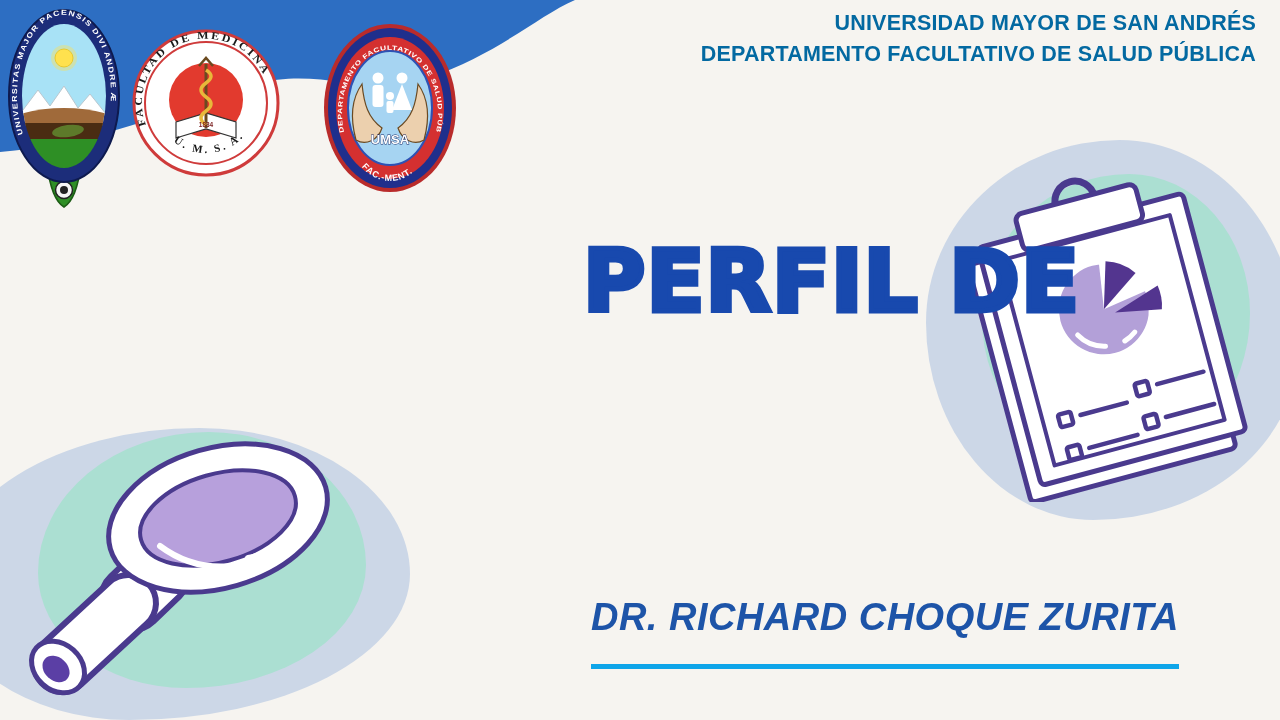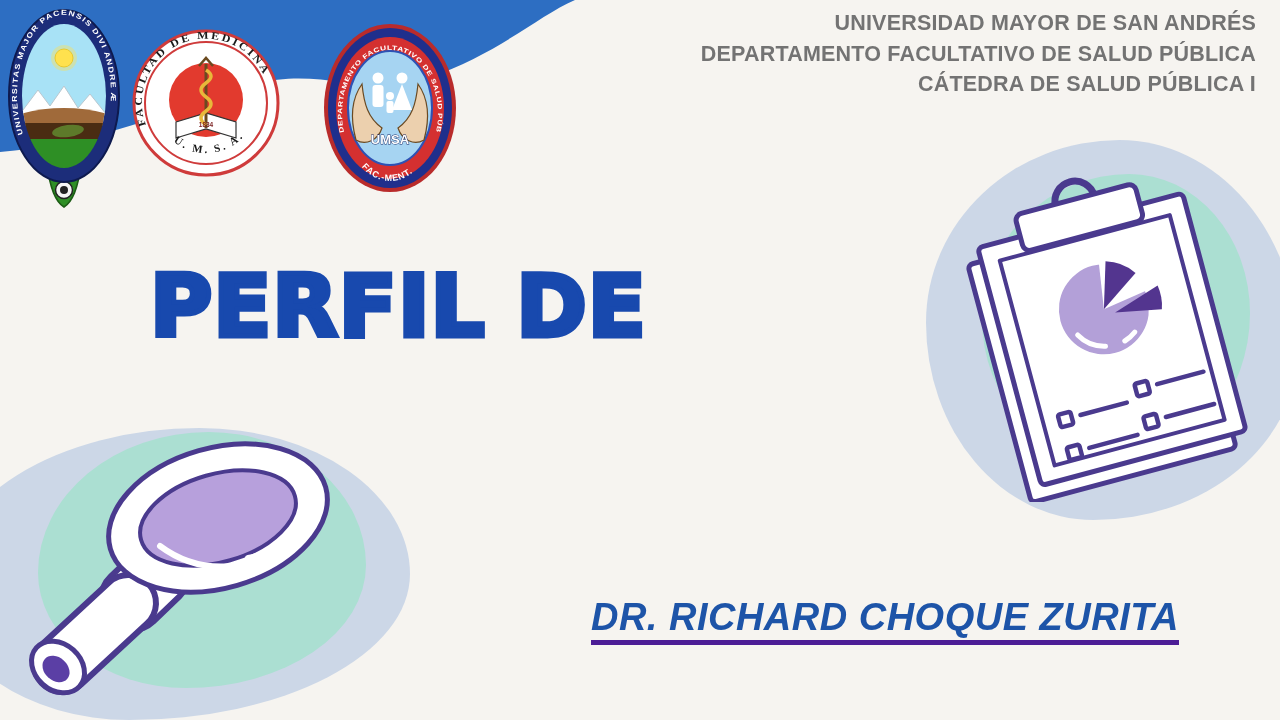--- a/index.html
+++ b/index.html
@@ -17,32 +17,32 @@
   #blob-right-blue{left:926px;top:140px;width:372px;height:380px;background:#ccd7e7;
     border-radius:52% 48% 55% 45% / 48% 55% 45% 52%;}
   #blob-right-teal{left:982px;top:174px;width:268px;height:290px;background:#abdfd2;
     border-radius:55% 45% 50% 50% / 50% 48% 52% 50%;}
   #blob-left-blue{left:-58px;top:428px;width:468px;height:292px;background:#ccd7e7;
     border-radius:55% 45% 60% 40% / 55% 50% 50% 45%;}
   #blob-left-teal{left:38px;top:432px;width:328px;height:256px;background:#abdfd2;
     border-radius:52% 48% 55% 45% / 55% 52% 48% 45%;}
 
   
-  #header{right:24px;top:8px;text-align:right;color:#737373;
+  #header{right:24px;top:8px;text-align:right;color:#0369a1;
     font-size:21.5px;font-weight:bold;line-height:1.42;letter-spacing:0.2px;}
 
   
-  #title{left:150px;top:240px;width:930px;text-align:left;color:#1849ae;
+  #title{left:150px;top:240px;width:930px;text-align:right;color:#1849ae;
     font-family:"DejaVu Sans",sans-serif;font-weight:800;font-size:85px;
-    line-height:0.98;letter-spacing:1px;margin-top:25px;-webkit-text-stroke:5px #1849ae;}
+    line-height:0.98;letter-spacing:1px;-webkit-text-stroke:5px #1849ae;}
 
   
   #author{left:545px;top:596px;width:680px;text-align:center;color:#1d54a8;
     font-size:38px;font-weight:bold;font-style:italic;letter-spacing:0.5px;}
-  #author .underline{border-bottom:5px solid #4c1d95;padding-bottom:1px;display:inline-block;text-align:center;}
+  #author .underline{border-bottom:5px solid #0ea5e9;padding-bottom:25px;display:inline-block;text-align:center;}
 
   svg text{font-family:"Liberation Sans",sans-serif;}
   .seal-serif{font-family:"Liberation Serif",serif;}
 </style>
 </head>
 <body>
 
 <div id="slide">
 
   <div class="blob" id="blob-right-blue"></div>
@@ -124,21 +124,20 @@
     </text>
     <path id="l3bot" d="M38,140 A42,54 0 0 0 102,140" fill="none"></path>
     <text font-size="9" font-weight="bold" fill="#ffffff" letter-spacing="1">
       <textPath href="#l3bot" textLength="58" startOffset="6">FAC.-MENT.</textPath>
     </text>
   </svg>
 
   <div id="header" class="abs">
     <div>UNIVERSIDAD MAYOR DE SAN ANDRÉS</div>
     <div>DEPARTAMENTO FACULTATIVO DE SALUD PÚBLICA</div>
-    <div>CÁTEDRA DE SALUD PÚBLICA I</div>
   </div>
 
   <svg class="abs" style="left:948px;top:160px" width="312" height="342" viewBox="0 0 312 342">
     <g transform="rotate(-15 166 187)" stroke-linecap="round" stroke-linejoin="round">
       <circle cx="166" cy="36" r="20" fill="none" stroke="#4a3a8e" stroke-width="7"></circle>
       <rect x="46" y="70" width="212" height="246" rx="5" fill="#ffffff" stroke="#4a3a8e" stroke-width="5"></rect>
       <rect x="60" y="56" width="212" height="246" rx="5" fill="#ffffff" stroke="#4a3a8e" stroke-width="5"></rect>
       <rect x="78" y="74" width="176" height="212" fill="none" stroke="#4a3a8e" stroke-width="4"></rect>
       <rect x="104" y="34" width="124" height="38" rx="7" fill="#ffffff" stroke="#4a3a8e" stroke-width="5"></rect>
       <g transform="translate(166,148)">

